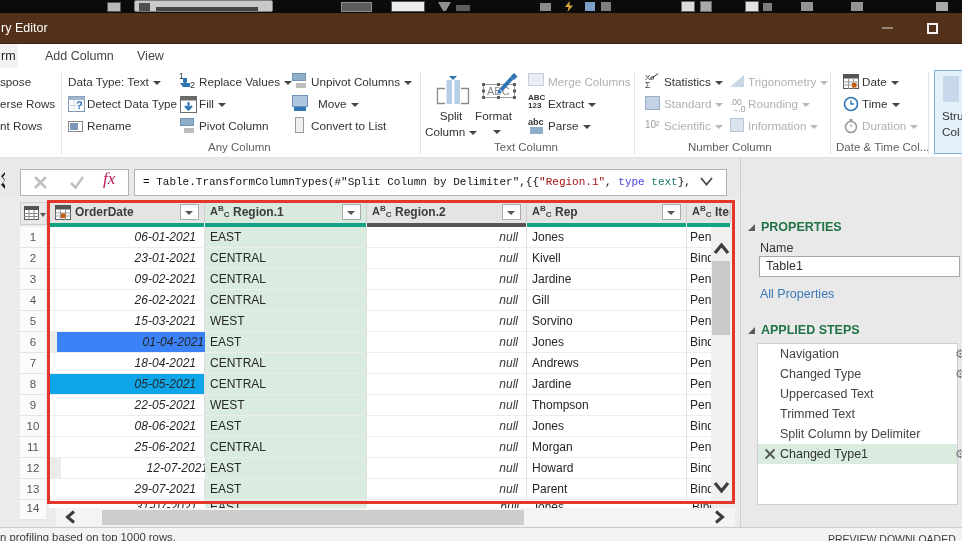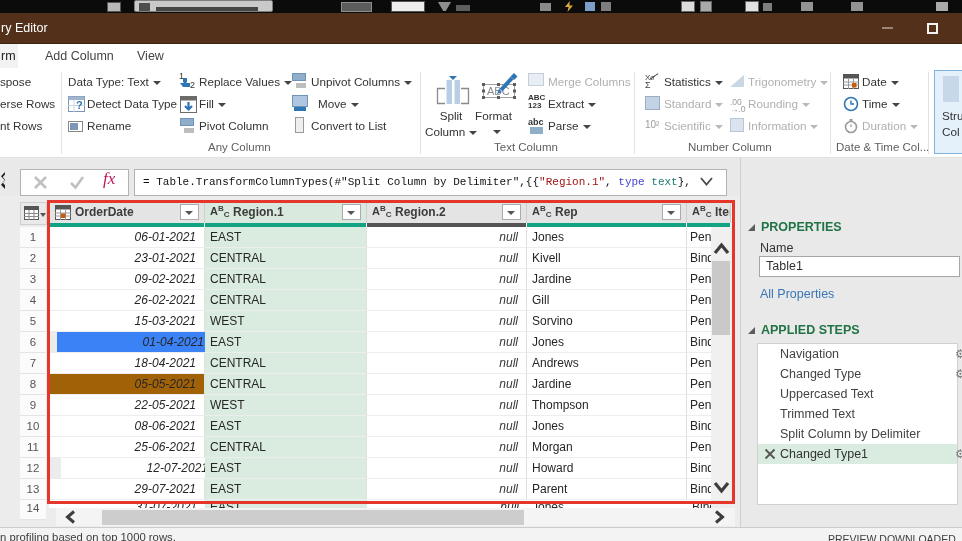--- a/index.html
+++ b/index.html
@@ -312,21 +312,21 @@
       <div class="cellrow" style="left:367px;top:332px;width:160px;background:#fff;border-right:1px solid #e0e0e0;text-align:right;font-style:italic;padding-right:8px;color:#383838;">null</div>
       <div class="cellrow" style="left:527px;top:332px;width:160px;background:#fff;border-right:1px solid #e0e0e0;padding-left:5px;">Jones</div>
       <div class="cellrow" style="left:687px;top:332px;width:24px;background:#fff;padding-left:3px;">Bind</div>
       <div class="num" style="left:20px;top:353px;">7</div>
       <div class="cellrow" style="left:49px;top:353px;width:156px;background:#fff;border-right:1px solid #e0e0e0;text-align:right;font-style:italic;padding-right:8px;">18-04-2021</div>
       <div class="cellrow" style="left:205px;top:353px;width:162px;background:#daecdf;border-right:1px solid #e0e0e0;padding-left:5px;">CENTRAL</div>
       <div class="cellrow" style="left:367px;top:353px;width:160px;background:#fff;border-right:1px solid #e0e0e0;text-align:right;font-style:italic;padding-right:8px;color:#383838;">null</div>
       <div class="cellrow" style="left:527px;top:353px;width:160px;background:#fff;border-right:1px solid #e0e0e0;padding-left:5px;">Andrews</div>
       <div class="cellrow" style="left:687px;top:353px;width:24px;background:#fff;padding-left:3px;">Penc</div>
       <div class="num" style="left:20px;top:374px;">8</div>
-      <div class="cellrow" style="left:49px;top:374px;width:156px;background:#a16207;border-right:1px solid #e0e0e0;text-align:right;font-style:italic;padding-right:8px;">05-05-2021</div>
+      <div class="cellrow" style="left:49px;top:374px;width:156px;background:#0ea5e9;border-right:1px solid #e0e0e0;text-align:right;font-style:italic;padding-right:8px;">05-05-2021</div>
       <div class="cellrow" style="left:205px;top:374px;width:162px;background:#daecdf;border-right:1px solid #e0e0e0;padding-left:5px;">CENTRAL</div>
       <div class="cellrow" style="left:367px;top:374px;width:160px;background:#fff;border-right:1px solid #e0e0e0;text-align:right;font-style:italic;padding-right:8px;color:#383838;">null</div>
       <div class="cellrow" style="left:527px;top:374px;width:160px;background:#fff;border-right:1px solid #e0e0e0;padding-left:5px;">Jardine</div>
       <div class="cellrow" style="left:687px;top:374px;width:24px;background:#fff;padding-left:3px;">Penc</div>
       <div class="num" style="left:20px;top:395px;">9</div>
       <div class="cellrow" style="left:49px;top:395px;width:156px;background:#fff;border-right:1px solid #e0e0e0;text-align:right;font-style:italic;padding-right:8px;">22-05-2021</div>
       <div class="cellrow" style="left:205px;top:395px;width:162px;background:#daecdf;border-right:1px solid #e0e0e0;padding-left:5px;">WEST</div>
       <div class="cellrow" style="left:367px;top:395px;width:160px;background:#fff;border-right:1px solid #e0e0e0;text-align:right;font-style:italic;padding-right:8px;color:#383838;">null</div>
       <div class="cellrow" style="left:527px;top:395px;width:160px;background:#fff;border-right:1px solid #e0e0e0;padding-left:5px;">Thompson</div>
       <div class="cellrow" style="left:687px;top:395px;width:24px;background:#fff;padding-left:3px;">Penc</div>

